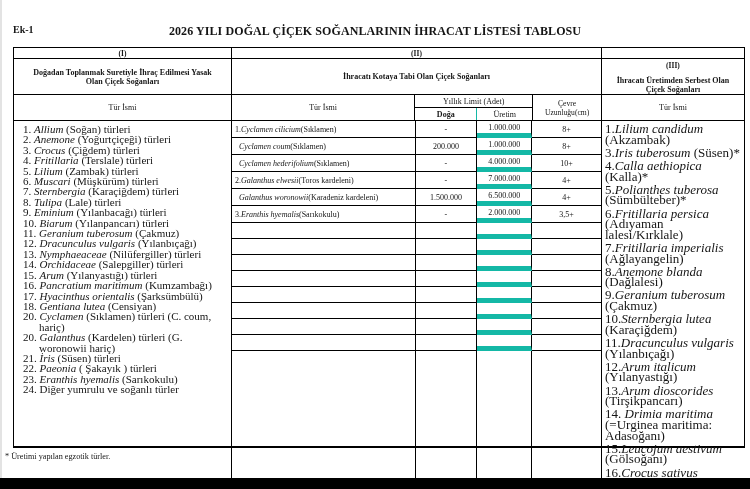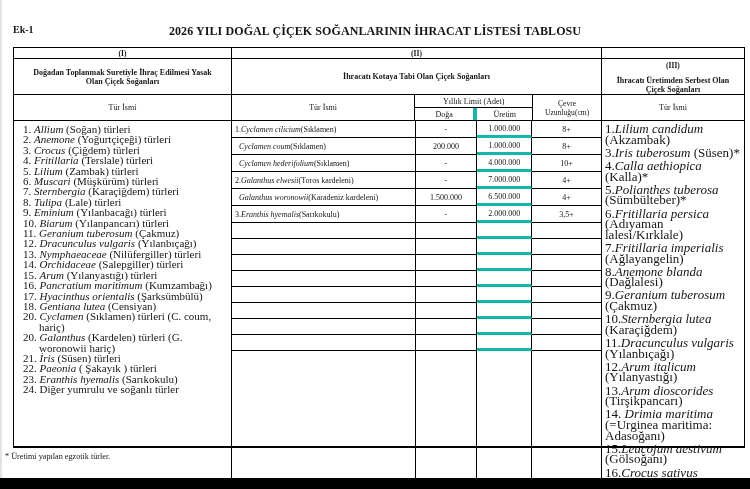--- a/index.html
+++ b/index.html
@@ -36,31 +36,31 @@
   .c1 { width:218px; border-right:1px solid #000; }
   .c2 { width:370px; border-right:1px solid #000; }
   .c3 { width:142px; }
 
   .subcell { height:26px; border-bottom:1px solid #000; display:flex; align-items:center; justify-content:center; }
   .c2sub { height:26px; display:flex; }
   .c2sub-name { width:184px; border-right:1px solid #000; border-bottom:1px solid #000; display:flex; align-items:center; justify-content:center; }
   .c2sub-mid { width:118px; border-right:1px solid #000; display:flex; flex-direction:column; }
   .c2sub-limit { height:13px; border-bottom:1px solid #000; display:flex; align-items:center; justify-content:center; }
   .c2sub-du { height:13px; border-bottom:1px solid #000; display:flex; }
-  .c2sub-doga { width:62px; border-right:4px solid #14b8a6; display:flex; align-items:center; justify-content:center; }
+  .c2sub-doga { width:62px; border-right:1px solid #14b8a6; display:flex; align-items:center; justify-content:center;font-weight:bold; }
   .c2sub-uretim { width:55px; display:flex; align-items:center; justify-content:center; }
   .c2sub-cevre { width:68px; border-bottom:1px solid #000; display:flex; align-items:center; justify-content:center; text-align:center; font-size:7.6px; line-height:9px; padding:0 4px; }
 
   .c2body { flex:1; display:flex; flex-direction:column; }
   .qrow { display:flex; height:17px; }
   .qrow.empty { height:16px; }
   .qrow.tall { flex:1; }
   .qname { width:184px; border-right:1px solid #000; border-bottom:1px solid #000; display:flex; align-items:center; padding-left:3px; white-space:nowrap; overflow:hidden; }
   .qdoga { width:62px; border-right:1px solid #000; border-bottom:1px solid #000; display:flex; align-items:center; justify-content:center; }
-  .quretim { width:55px; border-right:1px solid #000; border-bottom:3px solid #14b8a6; display:flex; align-items:center; justify-content:center; }
+  .quretim { width:55px; border-right:1px solid #000; border-bottom:5px solid #14b8a6; display:flex; align-items:center; justify-content:center; }
   .qcevre { width:69px; border-bottom:1px solid #000; display:flex; align-items:center; justify-content:center; }
   .qrow.tall .qname, .qrow.tall .qdoga, .qrow.tall .quretim, .qrow.tall .qcevre { border-bottom:none; }
 
   .latin { font-style:italic; }
 
   .list1 { flex:1; padding:3px 4px 0 9px; font-size:11px; line-height:10.4px; }
   .list1 .item { padding-left:16px; text-indent:-16px; }
 
   .list3 { flex:1; padding:3px 2px 0 3px; font-size:13px; line-height:10.6px; }
   .list3 .item { margin-bottom:2.6px; }

